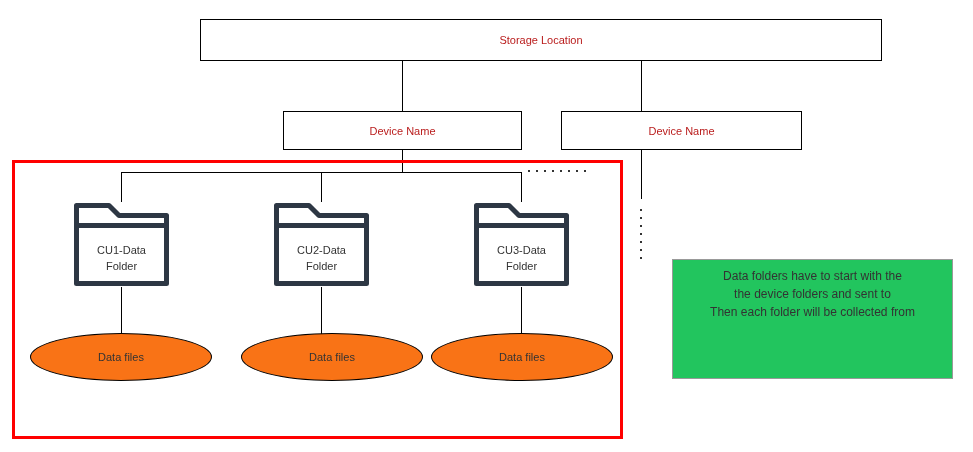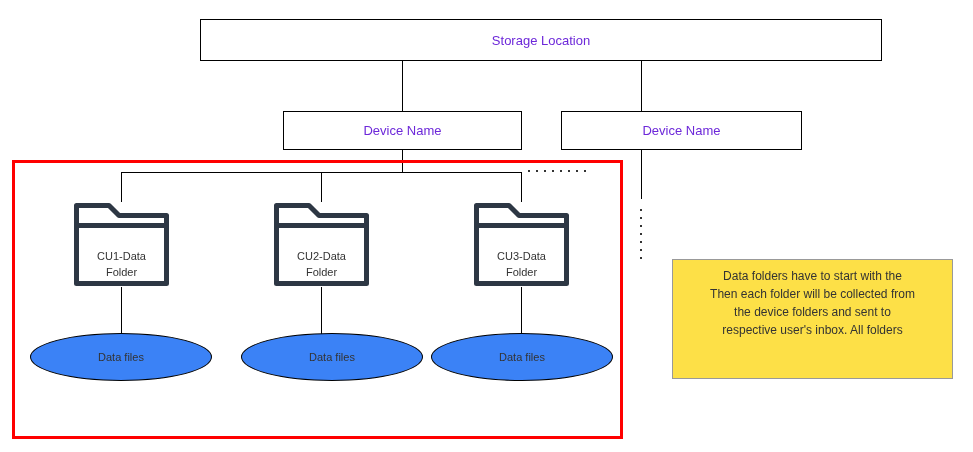--- a/index.html
+++ b/index.html
@@ -17,22 +17,22 @@
   }
   
   .node {
     position: absolute;
     box-sizing: border-box;
     border: 1px solid #000000;
     background: #ffffff;
     display: flex;
     align-items: center;
     justify-content: center;
-    font-size: 13px;
-    color: #6d28d9;
+    font-size: 11px;
+    color: #b91c1c;
     text-align: center;
   }
   .storage-box { left: 200px; top: 19px; width: 682px; height: 42px; }
   .device-box-left  { left: 283px; top: 111px; width: 239px; height: 39px; }
   .device-box-right { left: 561px; top: 111px; width: 241px; height: 39px; }
 
   
   .vline, .hline { position: absolute; background: #000000; }
   .vline { width: 1px; }
   .hline { height: 1px; }
@@ -63,59 +63,59 @@
   
   .folder {
     position: absolute;
     width: 97px;
     height: 85px;
     top: 202px;
   }
   .folder svg { position: absolute; left: 0; top: 0; }
   .folder-label {
     position: absolute;
-    left: 0; top: 46px;
+    left: 0; top: 40px;
     width: 100%;
     text-align: center;
     font-size: 11px;
     line-height: 16px;
     color: #333333;
   }
   .folder-1 { left: 73px; }
   .folder-2 { left: 273px; }
   .folder-3 { left: 473px; text-decoration: underline; }
 
   
   .ellipse {
     position: absolute;
     top: 333px;
     width: 182px;
     height: 48px;
     box-sizing: border-box;
     border: 1px solid #000000;
     border-radius: 50%;
-    background: #3b82f6;
+    background: #f97316;
     display: flex;
     align-items: center;
     justify-content: center;
     font-size: 11px;
     color: #333333;
   }
   .ellipse-1 { left: 30px; }
   .ellipse-2 { left: 241px; }
   .ellipse-3 { left: 431px; }
 
   
   .note-box {
     position: absolute;
     left: 672px; top: 259px;
     width: 281px; height: 120px;
     box-sizing: border-box;
     border: 1px solid #999999;
-    background: #fde047;
+    background: #22c55e;
     color: #333333;
     font-size: 12px;
     line-height: 18px;
     text-align: center;
     padding-top: 7px;
   }
 </style>
 </head>
 <body>
 
@@ -190,18 +190,17 @@
   </div>
   <div class="ellipse ellipse-2">
     <span>Data files</span>
   </div>
   <div class="ellipse ellipse-3">
     <span>Data files</span>
   </div>
 
   <div class="note-box">
     <div>Data folders have to start with the</div>
+    <div>the device folders and sent to</div>
     <div>Then each folder will be collected from</div>
-    <div>the device folders and sent to</div>
-    <div>respective user's inbox. All folders</div>
   </div>
 
 </div>
 
 </body></html>

